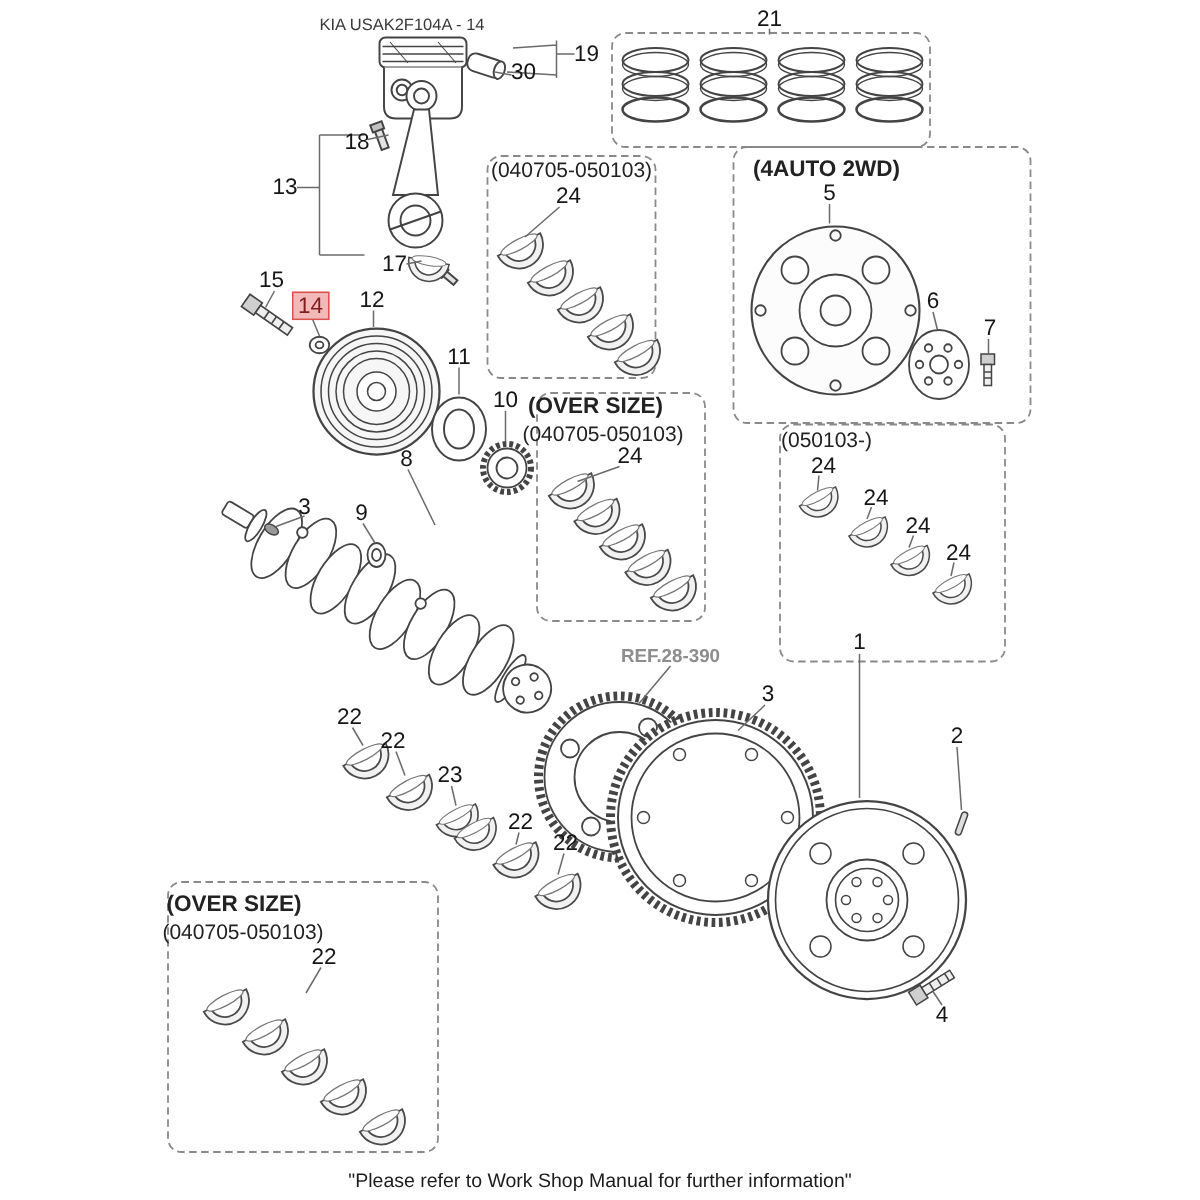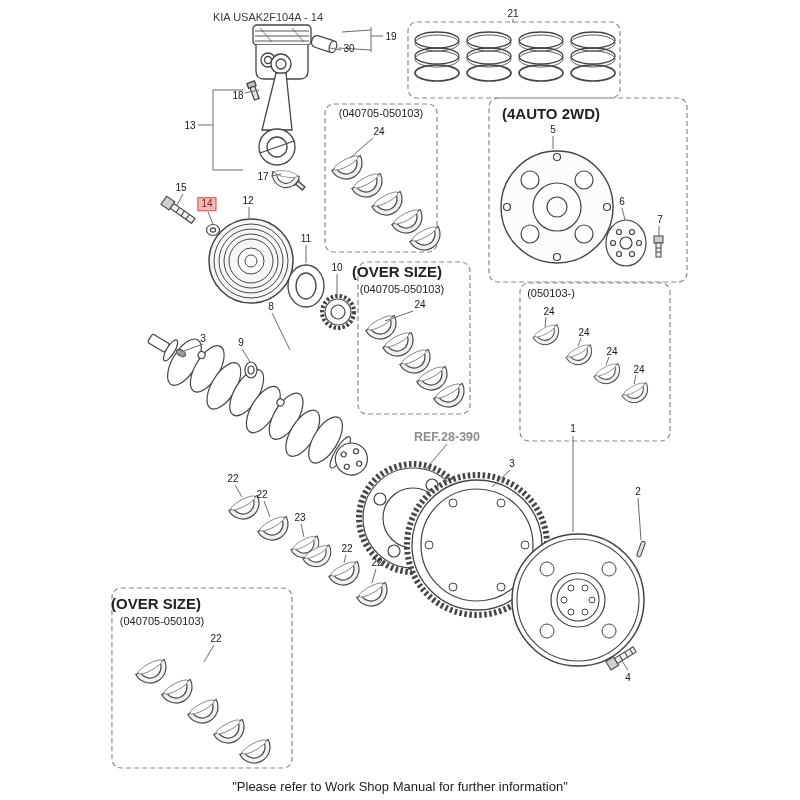--- a/index.html
+++ b/index.html
@@ -1,22 +1,22 @@
 <!DOCTYPE html>
 <html style="--hl-border: #d9534f; --hl-fill: #f3b8b8;"><head>
 <meta charset="utf-8">
 <style>
   * { box-sizing: border-box; }
   body { margin:0; background:#ffffff; }
   .stage { position:relative; width:800px; height:800px; background:#fff;
            font-family:"Liberation Sans","DejaVu Sans",sans-serif; overflow:hidden; }
   .stage svg { position:absolute; left:0; top:0; }
-  .lbl { position:absolute; transform:translate(-50%,-50%); font-size:10px; color:#161616;
+  .lbl { position:absolute; transform:translate(-50%,-50%); font-size:15px; color:#161616;
          white-space:nowrap; cursor:pointer; }
-  .cap { position:absolute; transform:translate(-50%,-50%); font-size:11px; color:#222;
+  .cap { position:absolute; transform:translate(-50%,-50%); font-size:14px; color:#222;
          white-space:nowrap; }
   .capb { font-weight:bold; font-size:15px; }
   .code { position:absolute; transform:translate(-50%,-50%); font-size:11px; color:#3a3a3a;
           white-space:nowrap;text-align:center; }
   .ref { position:absolute; transform:translate(-50%,-50%); font-size:12.5px; font-weight:bold;
          color:#8d8d8d; white-space:nowrap; cursor:pointer;text-align:center; }
   .hl { background:var(--hl-fill,#f3b8b8); border:1.6px solid var(--hl-border,#d9534f);
         color:#7f1d1d; padding:0 3px; line-height:1.15; }
   .footer { position:absolute; left:0; right:0; top:779px; text-align:center;
             font-size:13px; color:#1c1c1c; }

